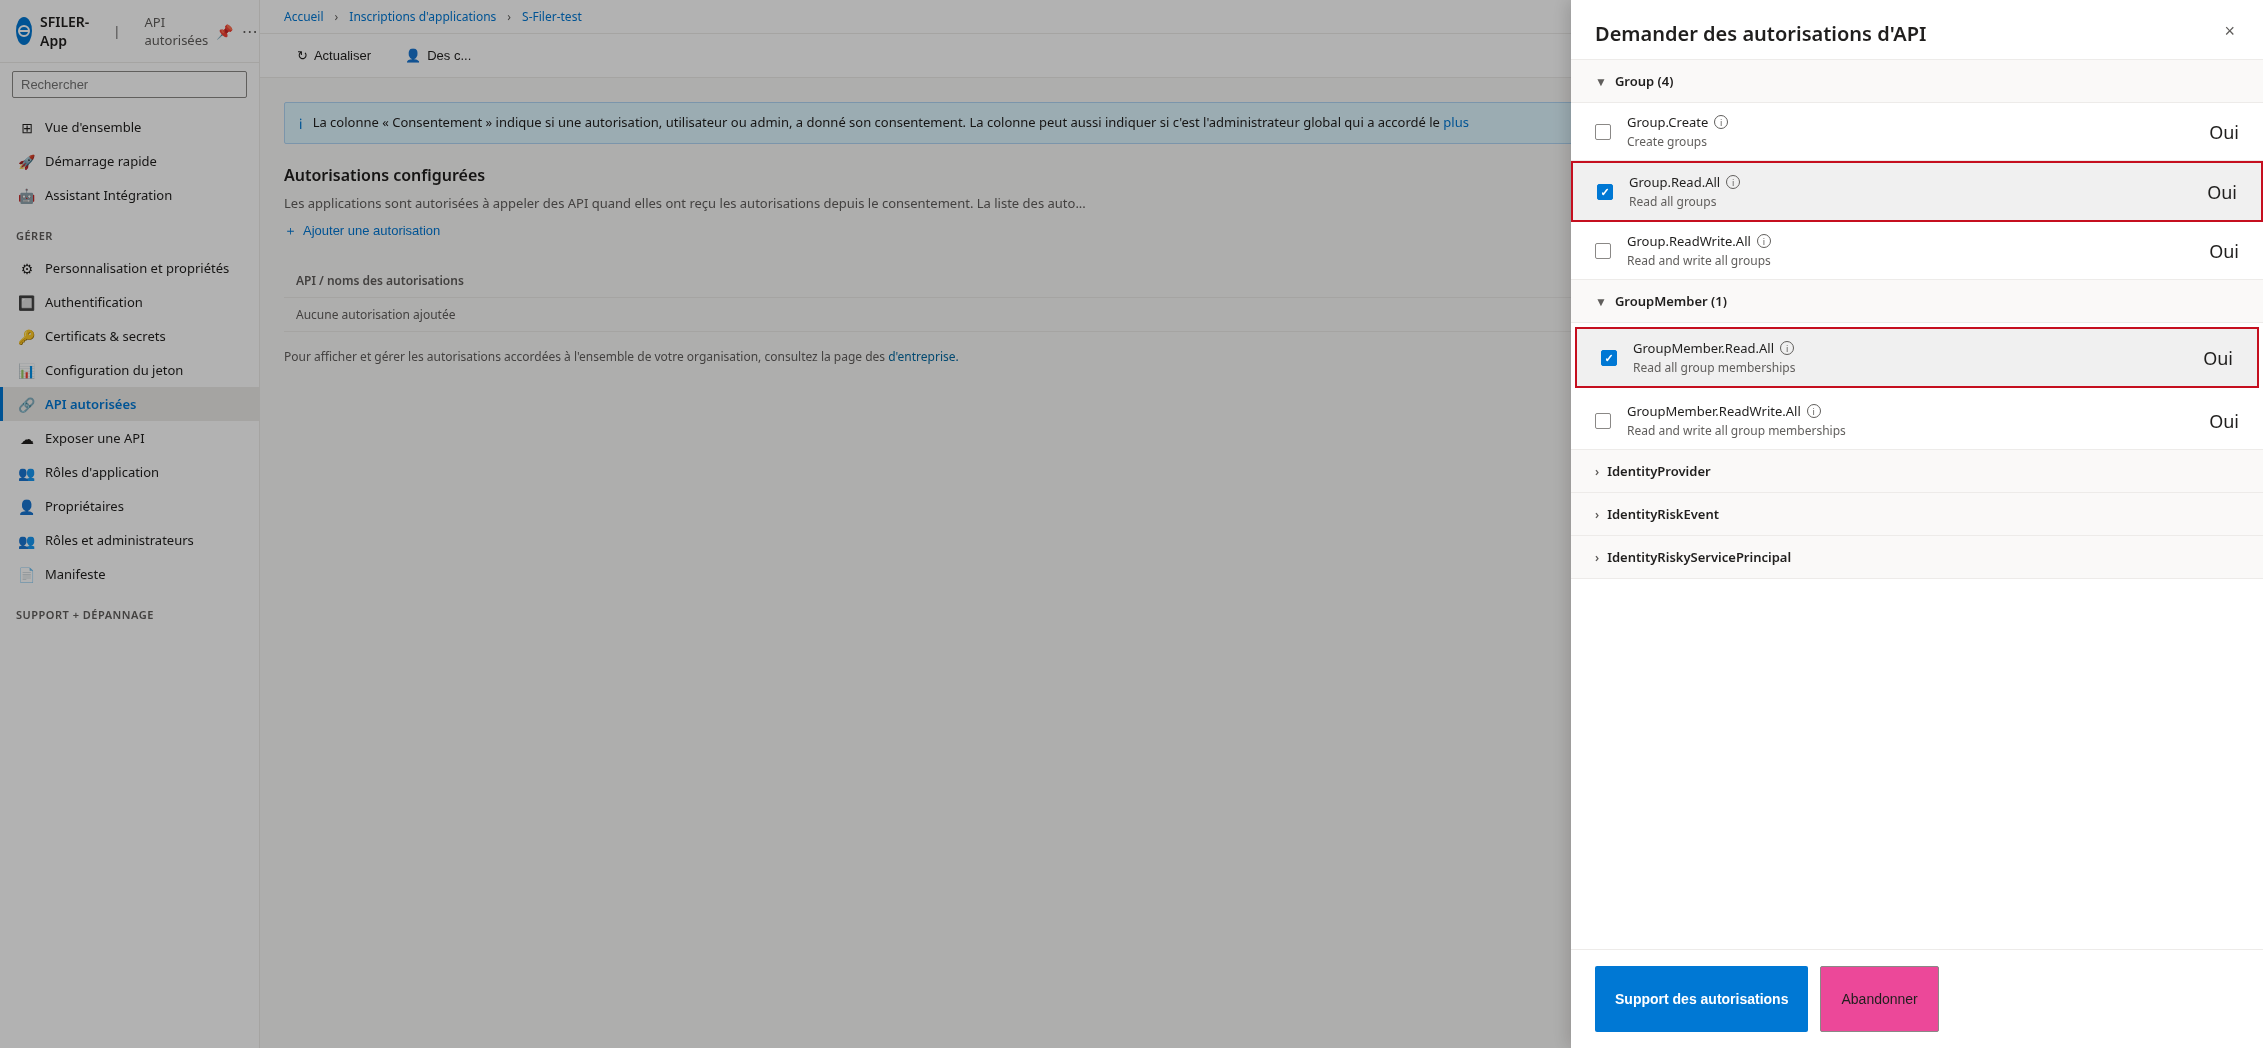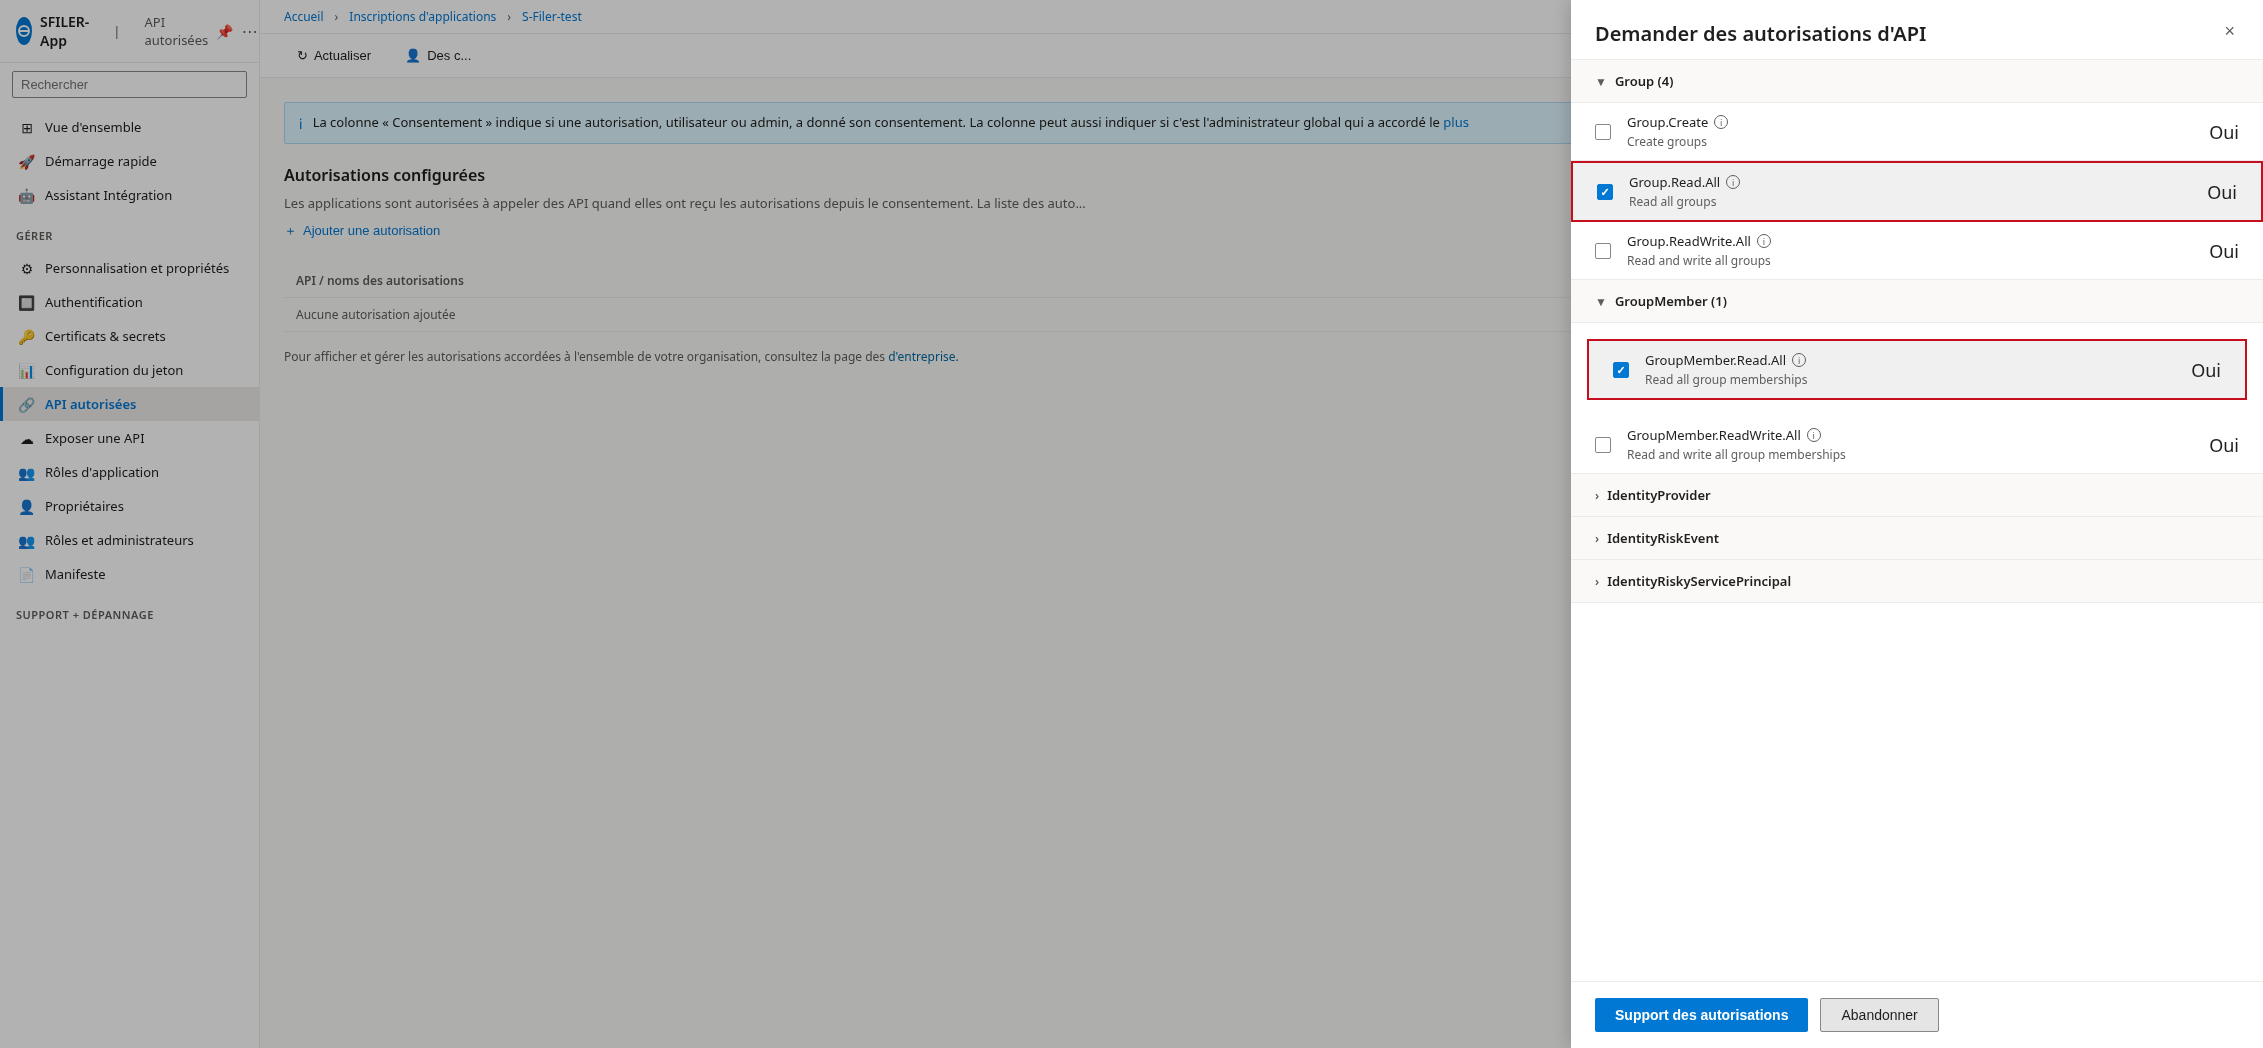--- a/index.html
+++ b/index.html
@@ -394,22 +394,22 @@
       background: #0078d4;
       color: #fff;
       border: none;
       border-radius: 2px;
       font-size: 14px;
       font-weight: 600;
       cursor: pointer;
     }
 
     .btn-secondary {
-      padding: 8px 20px;
-      background: #e5e5e5;
+      padding: 24px 20px;
+      background: #ec4899;
       color: #201f1e;
       border: 1px solid #8a8886;
       border-radius: 2px;
       font-size: 14px;
       cursor: pointer;
     }
 
     .collapse-icon { display: inline-block; }
   </style>
 </head>
@@ -615,21 +615,21 @@
           <div class="perm-desc">Read and write all groups</div>
         </div>
         <div class="perm-oui">Oui</div>
       </div>
 
       <div class="perm-section-header">
         <span class="chevron collapse-icon">▼</span>
         <span>GroupMember (1)</span>
       </div>
 
-      <div style="border: 2.5px solid #c50f1f; margin: 16px; background: #0ea5e9;">
+      <div style="border: 2.5px solid #c50f1f; margin: 4px; background: #0ea5e9;">
         <div class="perm-row" style="background: #f0f0f0; border-bottom: none;">
           <div class="perm-checkbox checked"></div>
           <div class="perm-info">
             <div class="perm-name">
               <span>GroupMember.Read.All</span>
               <span class="info-icon">i</span>
             </div>
             <div class="perm-desc">Read all group memberships</div>
           </div>
           <div class="perm-oui">Oui</div>

